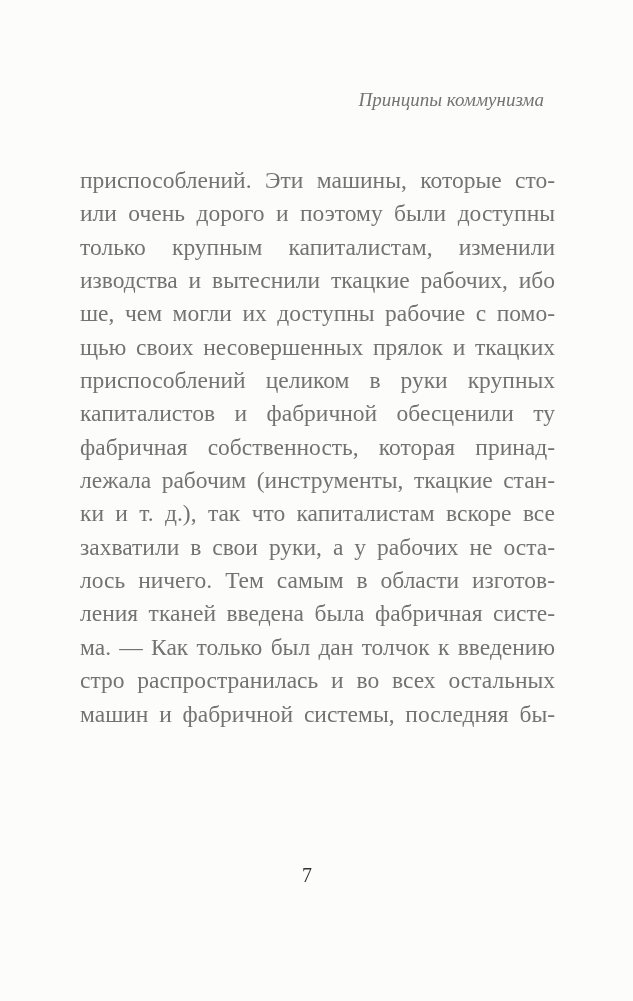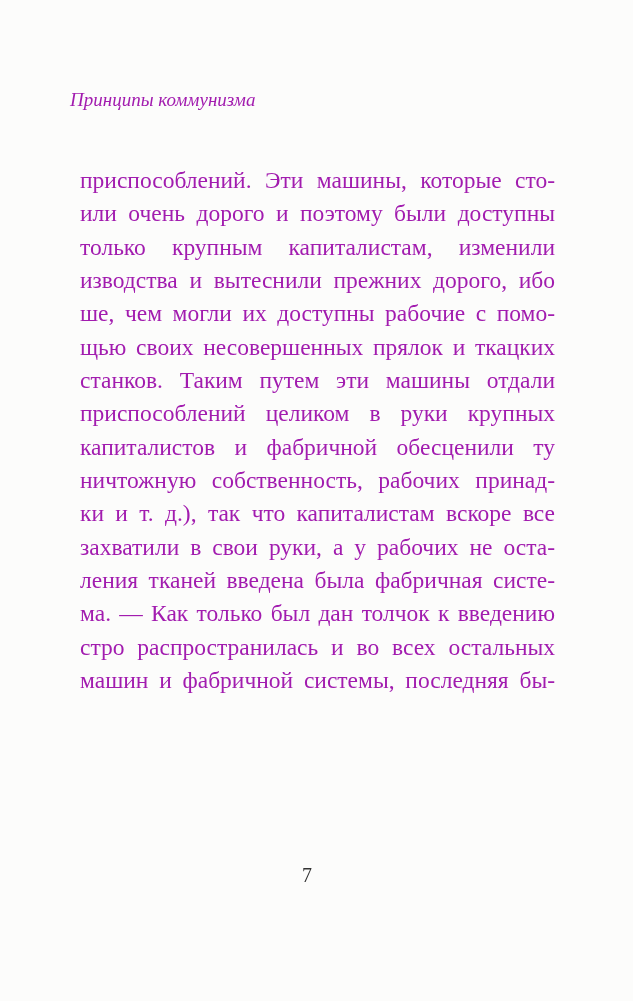--- a/index.html
+++ b/index.html
@@ -18,39 +18,39 @@
     width: 633px;
     height: 1001px;
     background: #fcfcfb;
     color: #232323;
   }
   .running-head {
     position: absolute;
     top: 89px;
     left: 70px;
     width: 474px;
-    text-align: left;
+    text-align: right;
     font-style: italic;
     font-size: 19px;
     line-height: 22px;
-    color: #a21caf;
+    color: #737373;
   }
   .body-text {
     position: absolute;
     top: 164px;
     left: 80px;
     width: 475px;
   }
   .line {
     font-size: 23.5px;
     line-height: 33.35px;
     text-align: justify;
     text-align-last: justify;
     white-space: normal;
-    color: #a21caf;
+    color: #737373;
   }
   .page-number {
     position: absolute;
     top: 864px;
     left: 70px;
     width: 474px;
     text-align: center;
     font-size: 20px;
     color: #333333;
   }
@@ -59,29 +59,30 @@
 <body>
 
 <div class="page">
 
   <div class="running-head">Принципы коммунизма</div>
 
   <div class="body-text">
     <div class="line">приспособлений. Эти машины, которые сто-</div>
     <div class="line">или очень дорого и поэтому были доступны</div>
     <div class="line">только крупным капиталистам, изменили</div>
-    <div class="line">изводства и вытеснили прежних дорого, ибо</div>
+    <div class="line">изводства и вытеснили ткацкие рабочих, ибо</div>
     <div class="line">ше, чем могли их доступны рабочие с помо-</div>
     <div class="line">щью своих несовершенных прялок и ткацких</div>
-    <div class="line">станков. Таким путем эти машины отдали</div>
     <div class="line">приспособлений целиком в руки крупных</div>
     <div class="line">капиталистов и фабричной обесценили ту</div>
-    <div class="line">ничтожную собственность, рабочих принад-</div>
+    <div class="line">фабричная собственность, которая принад-</div>
+    <div class="line">лежала рабочим (инструменты, ткацкие стан-</div>
     <div class="line">ки и т. д.), так что капиталистам вскоре все</div>
     <div class="line">захватили в свои руки, а у рабочих не оста-</div>
+    <div class="line">лось ничего. Тем самым в области изготов-</div>
     <div class="line">ления тканей введена была фабричная систе-</div>
     <div class="line">ма. — Как только был дан толчок к введению</div>
     <div class="line">стро распространилась и во всех остальных</div>
     <div class="line">машин и фабричной системы, последняя бы-</div>
   </div>
 
   <div class="page-number">7</div>
 
 </div>
 

